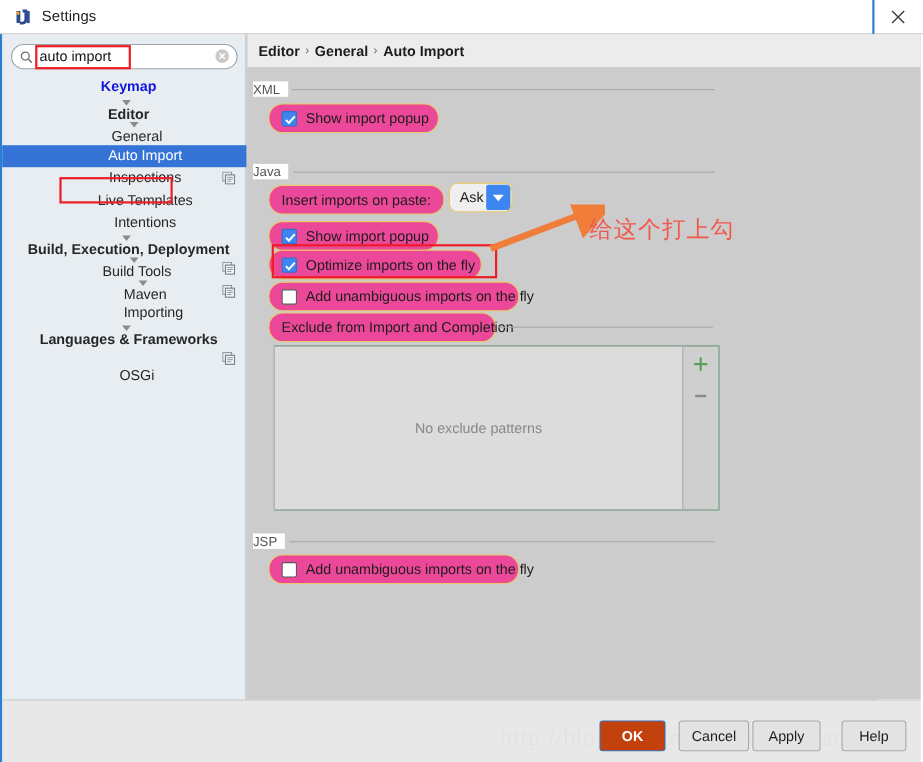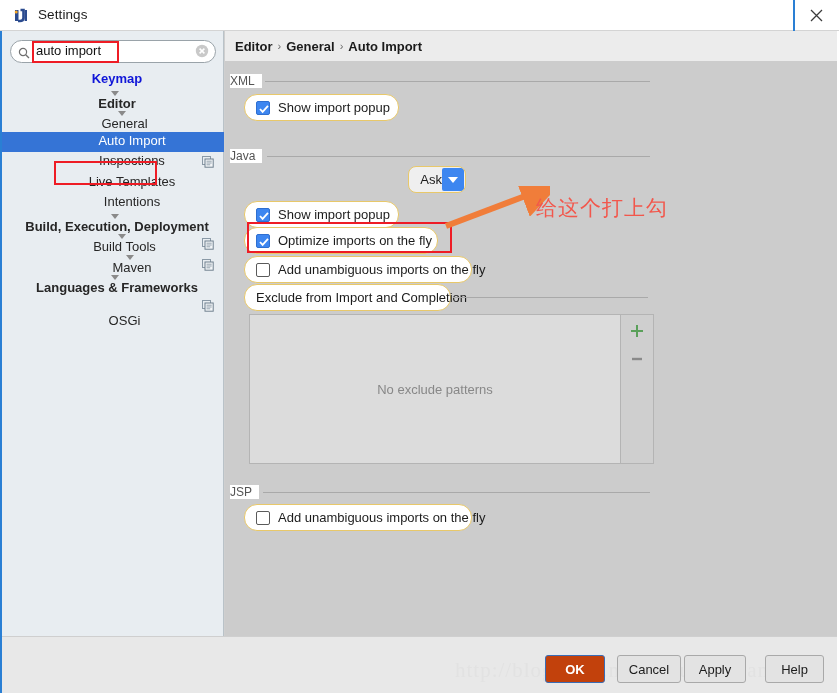--- a/index.html
+++ b/index.html
@@ -7,21 +7,20 @@
     margin: 0; padding: 0;
     width: 839px; height: 693px;
     overflow: hidden;
     font-family: "Liberation Sans", sans-serif;
     background: #ffffff;
   }
   #app {
     position: relative;
     width: 795px; height: 693px;
     background: #cfcfcf;
-    text-align: right;
   }
 
   
   .titlebar {
     position: absolute; left: 0; top: 0;
     width: 839px; height: 31px;
     background: #ffffff;
     border-bottom: 1px solid #d4d4d4;
   }
   .tb-logo {
@@ -151,21 +150,21 @@
     padding-right: 7px;
   }
   .section-rule {
     position: absolute;
     height: 1px; background: #a9a9a9;
   }
 
   
   .pill {
     position: absolute;
-    background: #ffffff;
+    background: #ec4899;
     border: 1.6px solid #e8c86a;
     border-radius: 13px;
     display: flex; align-items: center;
     padding: 0 14px 0 11px;
     font-size: 13px; color: #1c1c1c;
     height: 27px;
     white-space: nowrap;
     cursor: pointer;
   }
   .cb {
@@ -381,20 +380,24 @@
         </div>
         <div class="tnode" style="padding-left: 38px;">
           <span class="tri"></span>
           <span class="lbl">Maven</span>
           <span class="copyicon"><svg width="12" height="12" viewBox="0 0 12 12">
               <rect x="0.5" y="0.5" width="8" height="8" fill="#e9eef2" stroke="#7a8b99"></rect>
               <rect x="3" y="3" width="8.2" height="8.2" fill="#f5f8fa" stroke="#5a6d7d"></rect>
               <path d="M4.5 5.2 H9.7 M4.5 7 H9.7 M4.5 8.8 H8.2" stroke="#7a8b99" stroke-width="0.9"></path>
             </svg></span>
         </div>
+        <div class="tnode" style="padding-left: 53px;">
+          <span class="tri blank"></span>
+          <span class="lbl">Importing</span>
+        </div>
         <div class="tnode bold" style="padding-left: 8px;">
           <span class="tri"></span>
           <span class="lbl">Languages &amp; Frameworks</span>
         </div>
         <div class="tnode" style="padding-left: 23px; gap: 16px;">
           <span class="tri blank"></span>
           <span class="lbl">OSGi</span>
           <span class="copyicon"><svg width="12" height="12" viewBox="0 0 12 12">
               <rect x="0.5" y="0.5" width="8" height="8" fill="#e9eef2" stroke="#7a8b99"></rect>
               <rect x="3" y="3" width="8.2" height="8.2" fill="#f5f8fa" stroke="#5a6d7d"></rect>
@@ -423,20 +426,23 @@
         <svg width="12" height="12" viewBox="0 0 12 12">
             <path d="M2 6 L4.6 8.8 L10 2.8" stroke="#ffffff" stroke-width="1.8" fill="none"></path>
           </svg>
       </span>
       <span>Show import popup</span>
     </div>
 
     <div class="section-label" style="left:5px; top:118px;">Java</div>
     <div class="section-rule" style="left:42px; top:125px; width:383px;"></div>
 
+    <div class="pill" style="left:19px; top:137px; width:160px;">
+      <span>Insert imports on paste:</span>
+    </div>
 
     <div class="combo" style="left:183px; top:135px; width:58px;">
       <span class="val">Ask</span>
       <span class="arrowbtn">
           <i></i>
         </span>
     </div>
 
     <div class="pill" style="left:19px; top:170px; width:155px;">
       <span class="cb on">

